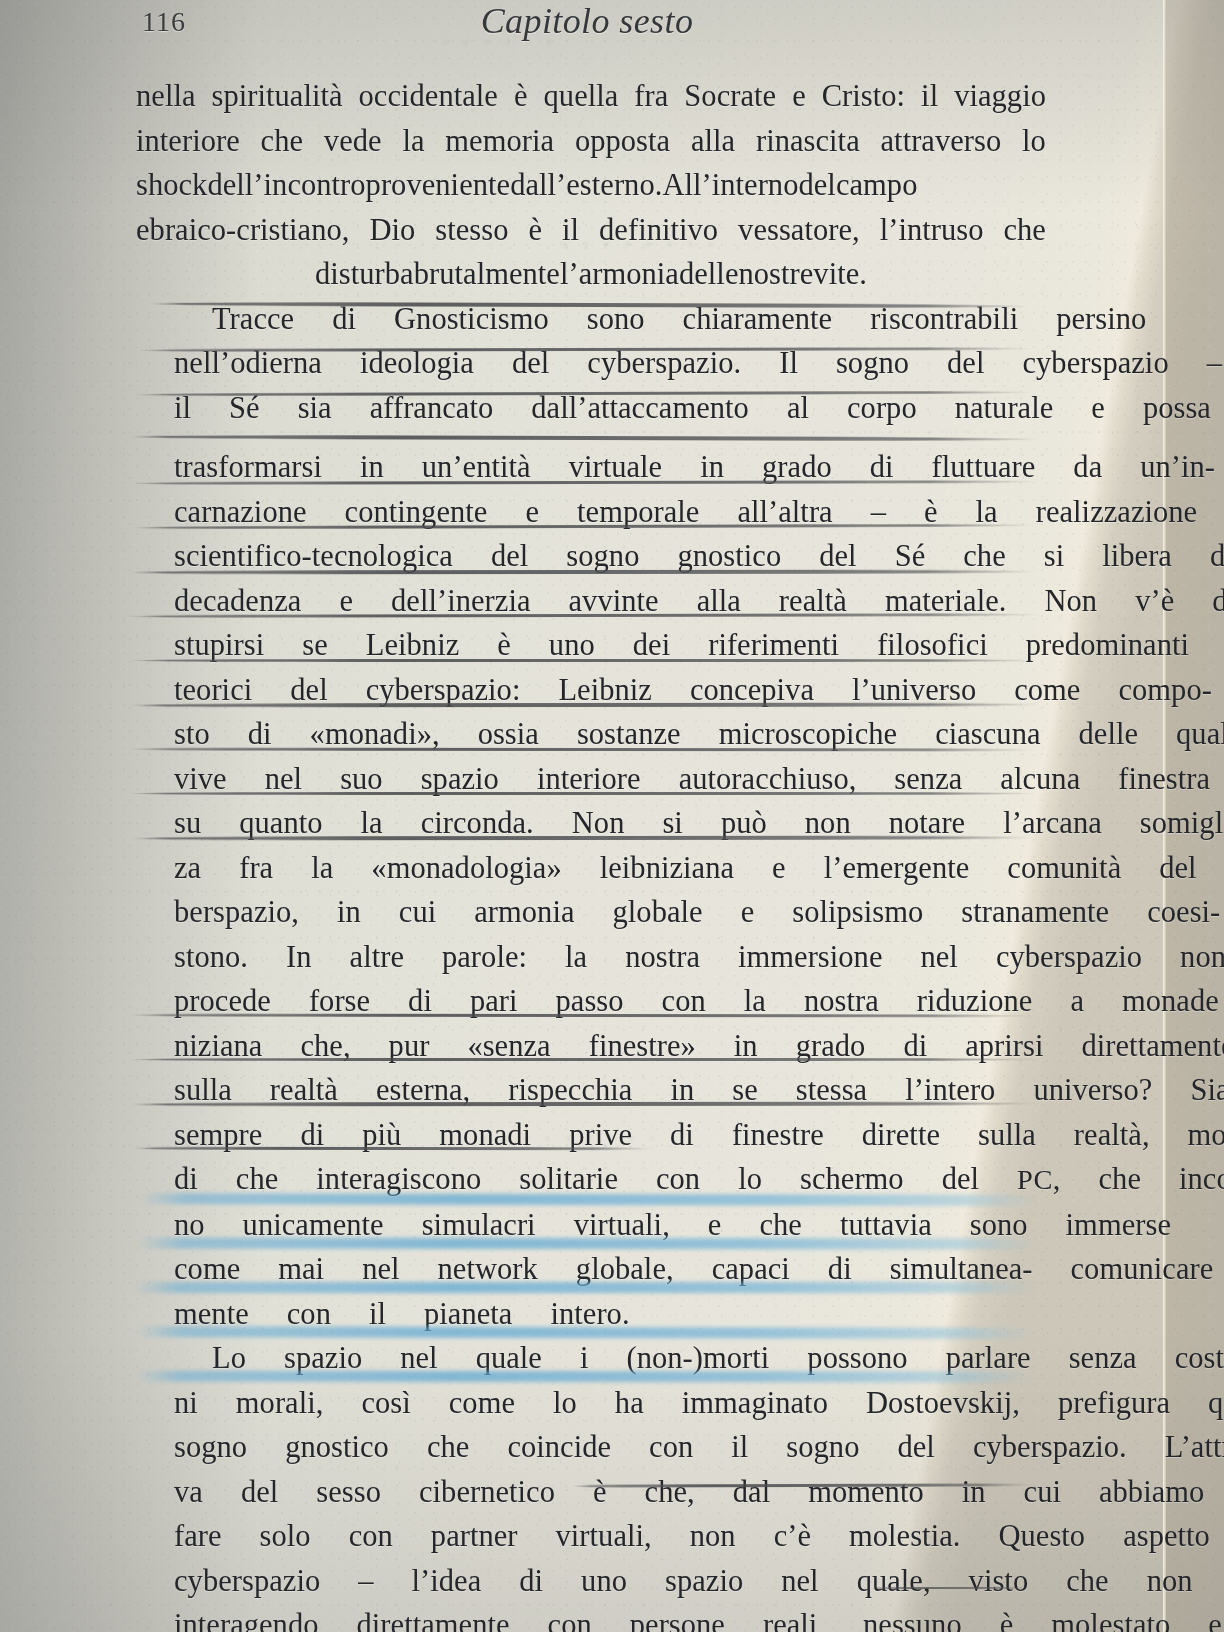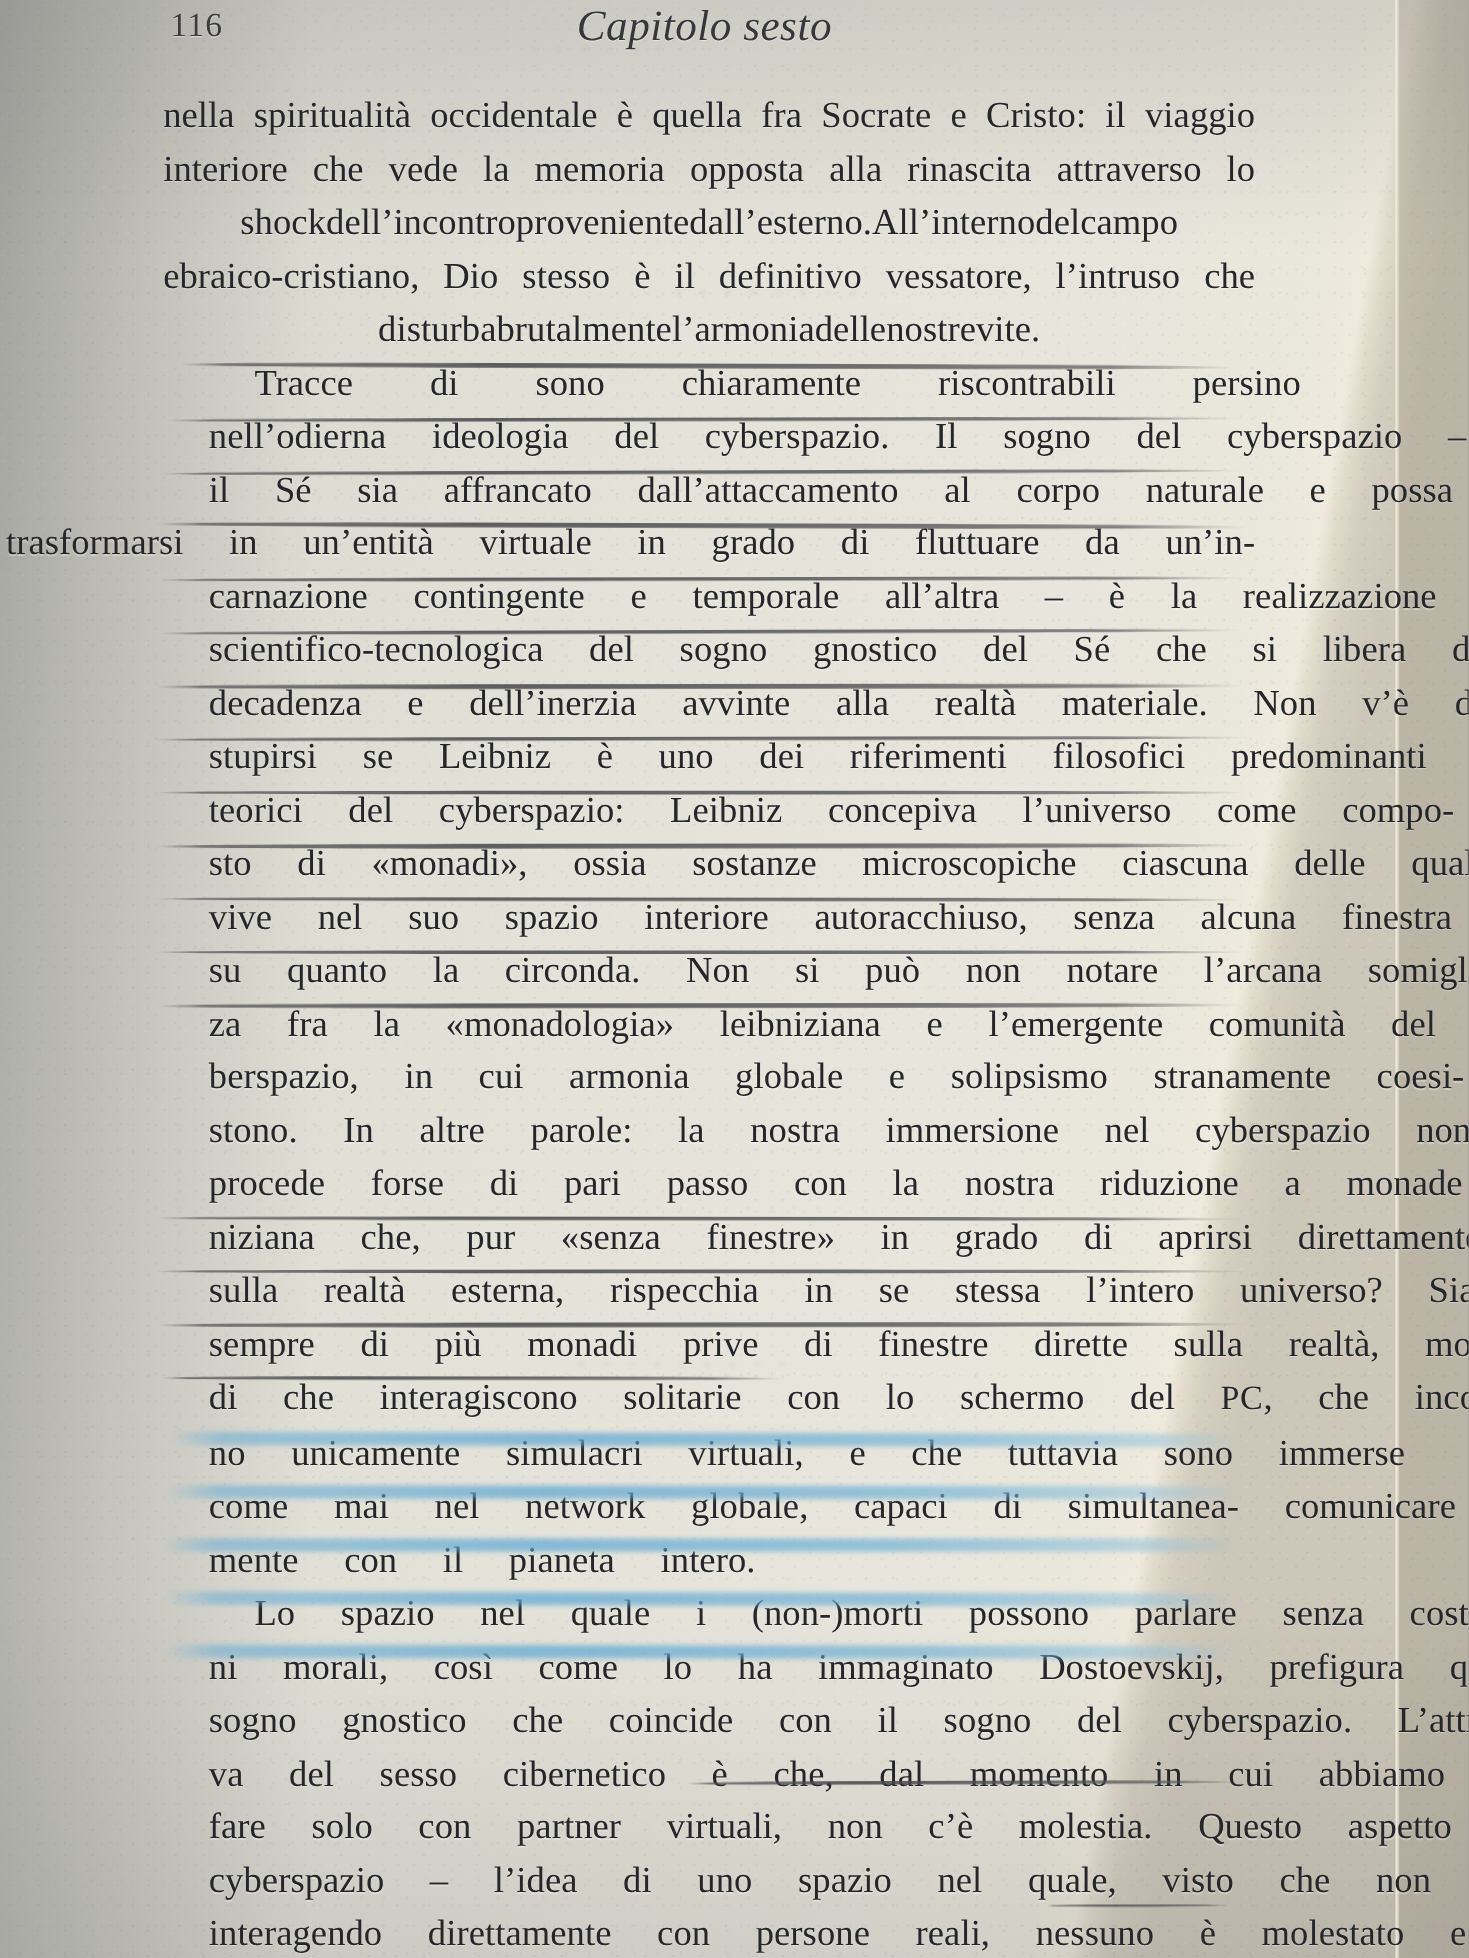--- a/index.html
+++ b/index.html
@@ -241,21 +241,21 @@
             <span>la</span>
             <span>memoria</span>
             <span>opposta</span>
             <span>alla</span>
             <span>rinascita</span>
             <span>attraverso</span>
             <span>lo</span>
           </span>
         </span>
         <span class="line">
-          <span class="j" style="display: flex; width: 910px; justify-content: center;">
+          <span class="j" style="display: flex; width: 910px; justify-content: flex-start;">
             <span>shock</span>
             <span>dell’incontro</span>
             <span>proveniente</span>
             <span>dall’esterno.</span>
             <span>All’interno</span>
             <span>del</span>
             <span>campo</span>
           </span>
         </span>
         <span class="line">
@@ -280,20 +280,21 @@
             <span>nostre</span>
             <span>vite.</span>
           </span>
         </span>
       </p>
     <p class="para" id="para-2">
         <span class="line">
           <span class="j" style="display: flex; width: 910px; justify-content: space-between; padding-left: 38px;">
             <span>Tracce</span>
             <span>di</span>
+            <span>Gnosticismo</span>
             <span>sono</span>
             <span>chiaramente</span>
             <span>riscontrabili</span>
             <span>persino</span>
           </span>
         </span>
         <span class="line">
           <span class="j" style="display: flex; width: 910px; justify-content: space-between;">
             <span>nell’odierna</span>
             <span>ideologia</span>
@@ -316,21 +317,21 @@
             <span>dall’attaccamento</span>
             <span>al</span>
             <span>corpo</span>
             <span>naturale</span>
             <span>e</span>
             <span>possa</span>
             <span>così</span>
           </span>
         </span>
         <span class="line">
-          <span class="j" style="display: flex; width: 910px; justify-content: flex-end;">
+          <span class="j" style="display: flex; width: 910px; justify-content: flex-start; margin-top: 15px;">
             <span>trasformarsi</span>
             <span>in</span>
             <span>un’entità</span>
             <span>virtuale</span>
             <span>in</span>
             <span>grado</span>
             <span>di</span>
             <span>fluttuare</span>
             <span>da</span>
             <span>un’in-</span>

